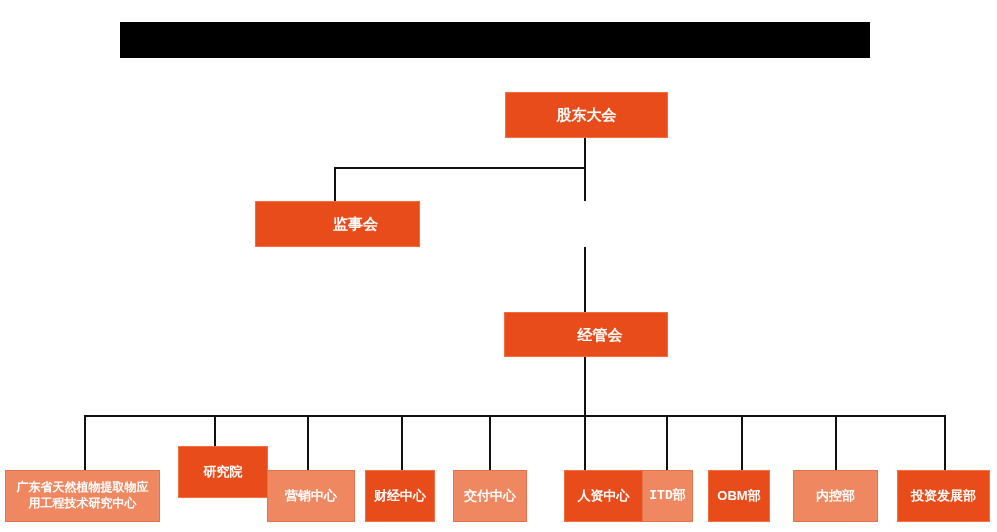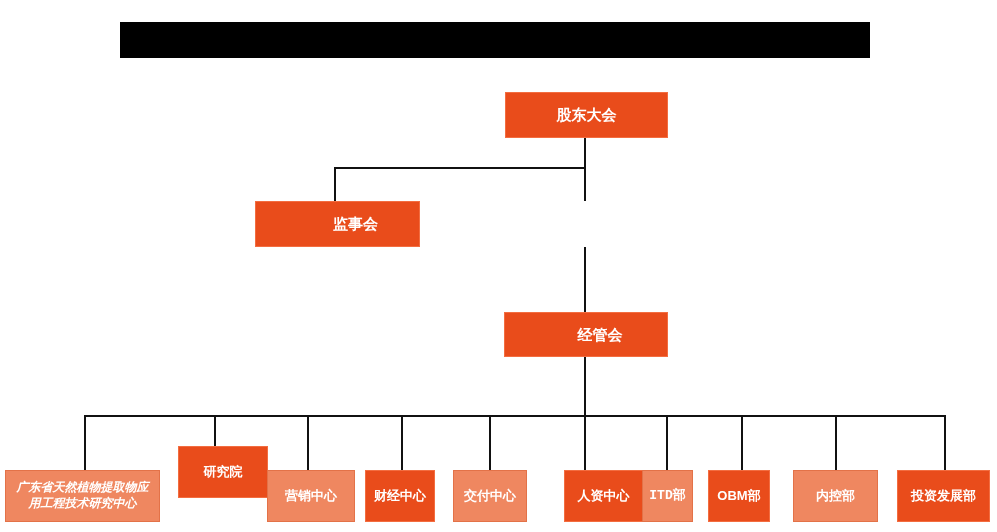--- a/index.html
+++ b/index.html
@@ -39,21 +39,21 @@
     background: var(--dark-orange, #E94C1B);
     border: 1px solid rgba(255, 150, 110, 0.45);
   }
   .box.light {
     background: var(--salmon, #EF8760);
     border: 1px solid rgba(216, 94, 48, 0.5);
   }
   .lvl1 { font-size: 15px; }
   .dept { font-size: 13px; }
   .dept-multiline { font-size: 12px; padding: 2px 4px; }
-  .dept-multiline span { display: block; font-style: italic; }
+  .dept-multiline span { display: block; }
   .line {
     position: absolute;
     background: var(--line-color, #111111);
     z-index: 1;
   }
 </style>
 </head>
 <body>
 
 <div id="canvas">

